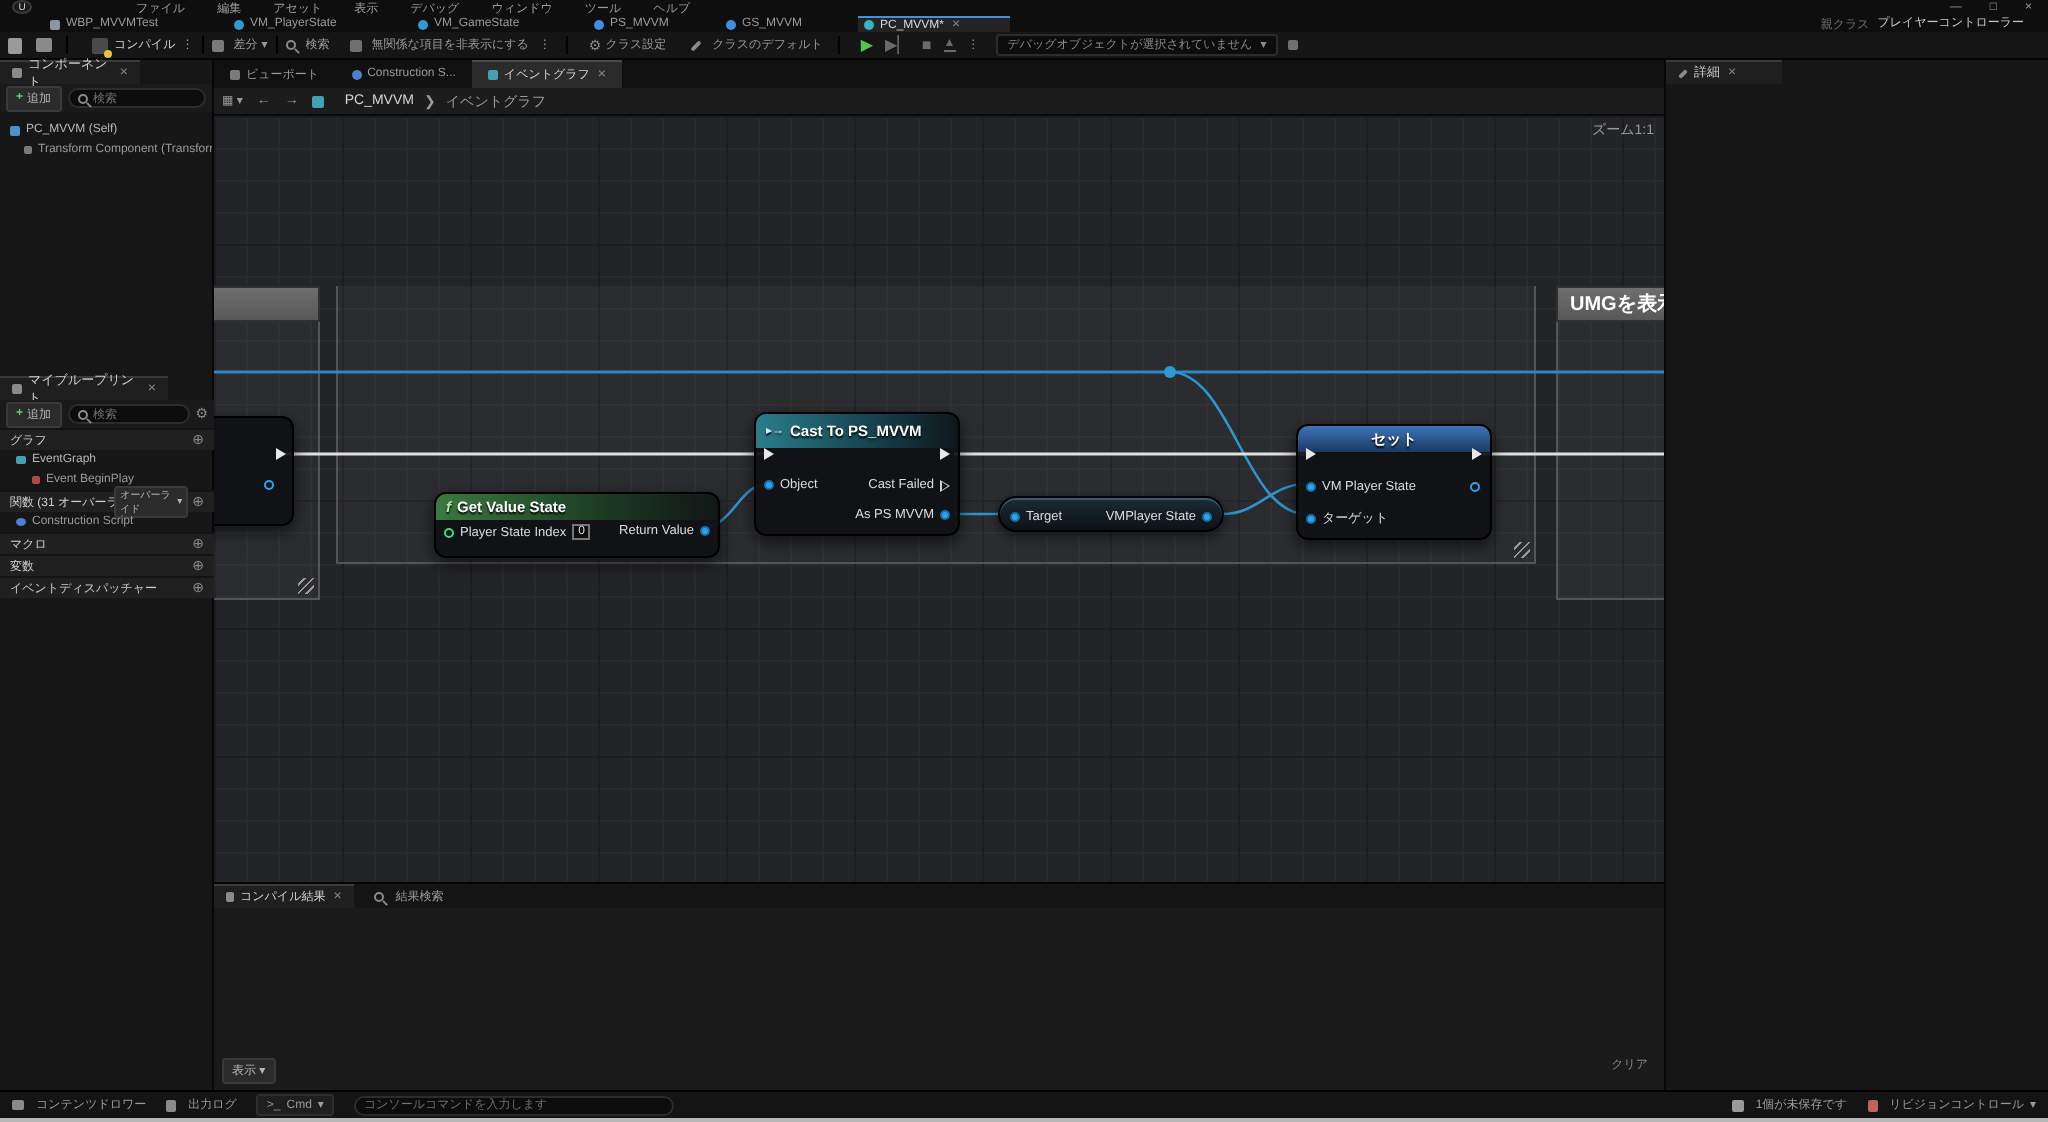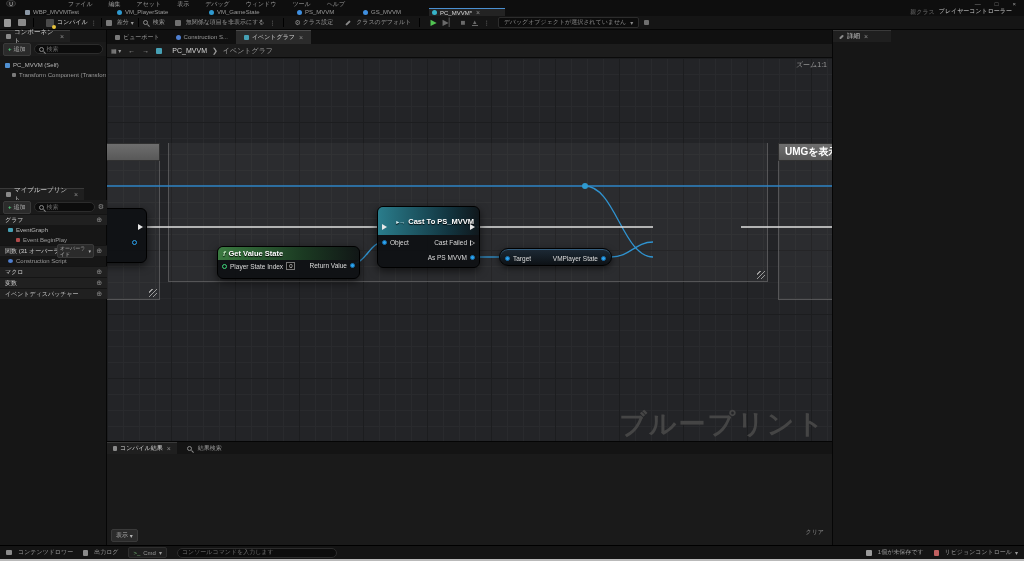--- a/index.html
+++ b/index.html
@@ -314,21 +314,21 @@
         <span>Player State Index</span>
         <span style="border:1px solid #777;background:#0d0d0d;padding:0 2px;font-size:6px;color:#ddd;">0</span>
       </div>
       <div class="pinrow" style="right:4px;top:15px;gap:3px;">
         <span>Return Value</span>
         <span class="pin blue"></span>
       </div>
     </div>
 
     <div class="node" style="left:270px;top:148px;width:103px;height:62px;">
-      <div class="nhead teal" style="height:28px;justify-content:flex-end;">
+      <div class="nhead teal" style="height:17px;">
           <span style="margin-right:3px;font-size:6px;color:#d8f2f8;">▸→</span>
           <span>Cast To PS_MVVM</span>
         </div>
       <span class="abs exec" style="left:4px;top:17px;"></span>
       <span class="abs exec" style="right:4px;top:17px;"></span>
       <div class="pinrow" style="left:4px;top:32px;gap:3px;">
           <span class="pin blue"></span>
           <span>Object</span>
         </div>
       <div class="pinrow" style="right:4px;top:32px;gap:3px;">
@@ -345,22 +345,37 @@
       <div class="pinrow" style="left:5px;top:6px;gap:3px;">
           <span class="pin blue"></span>
           <span>Target</span>
         </div>
       <div class="pinrow" style="right:5px;top:6px;gap:3px;">
           <span>VMPlayer State</span>
           <span class="pin blue"></span>
         </div>
     </div>
 
-
-    <span class="abs" style="right:6px;top:348px;font-size:27px;font-weight:bold;color:#454545;letter-spacing:2px;">ブループリント</span>
+    <div class="node" style="left:541px;top:154px;width:98px;height:58px;">
+      <div class="nhead blue" style="height:13px;">
+          <span>セット</span>
+        </div>
+      <span class="abs exec" style="left:4px;top:11px;"></span>
+      <span class="abs exec" style="right:4px;top:11px;"></span>
+      <div class="pinrow" style="left:4px;top:27px;gap:3px;">
+          <span class="pin blue"></span>
+          <span>VM Player State</span>
+        </div>
+      <span class="abs pin blue-hollow" style="right:5px;top:28px;"></span>
+      <div class="pinrow" style="left:4px;top:42px;gap:3px;">
+          <span class="pin blue"></span>
+          <span>ターゲット</span>
+        </div>
+    </div>
+
   </div>
 
   <div class="abs row" style="left:107px;top:441px;width:725px;height:13px;background:#141414;border-top:1px solid #050505;">
     <span class="row tx6 lt" style="background:#1f1f1f;height:13px;padding:0 6px;border-top:1px solid #3a3a3a;">
       <span class="icon-sq" style="background:#8a8a8a;width:4px;height:5px;"></span>
       <span>コンパイル結果</span>
         <span class="close">×</span>
     </span>
     <span class="row tx6 gray" style="margin-left:10px;gap:3px;">
         <span class="mag"></span>

